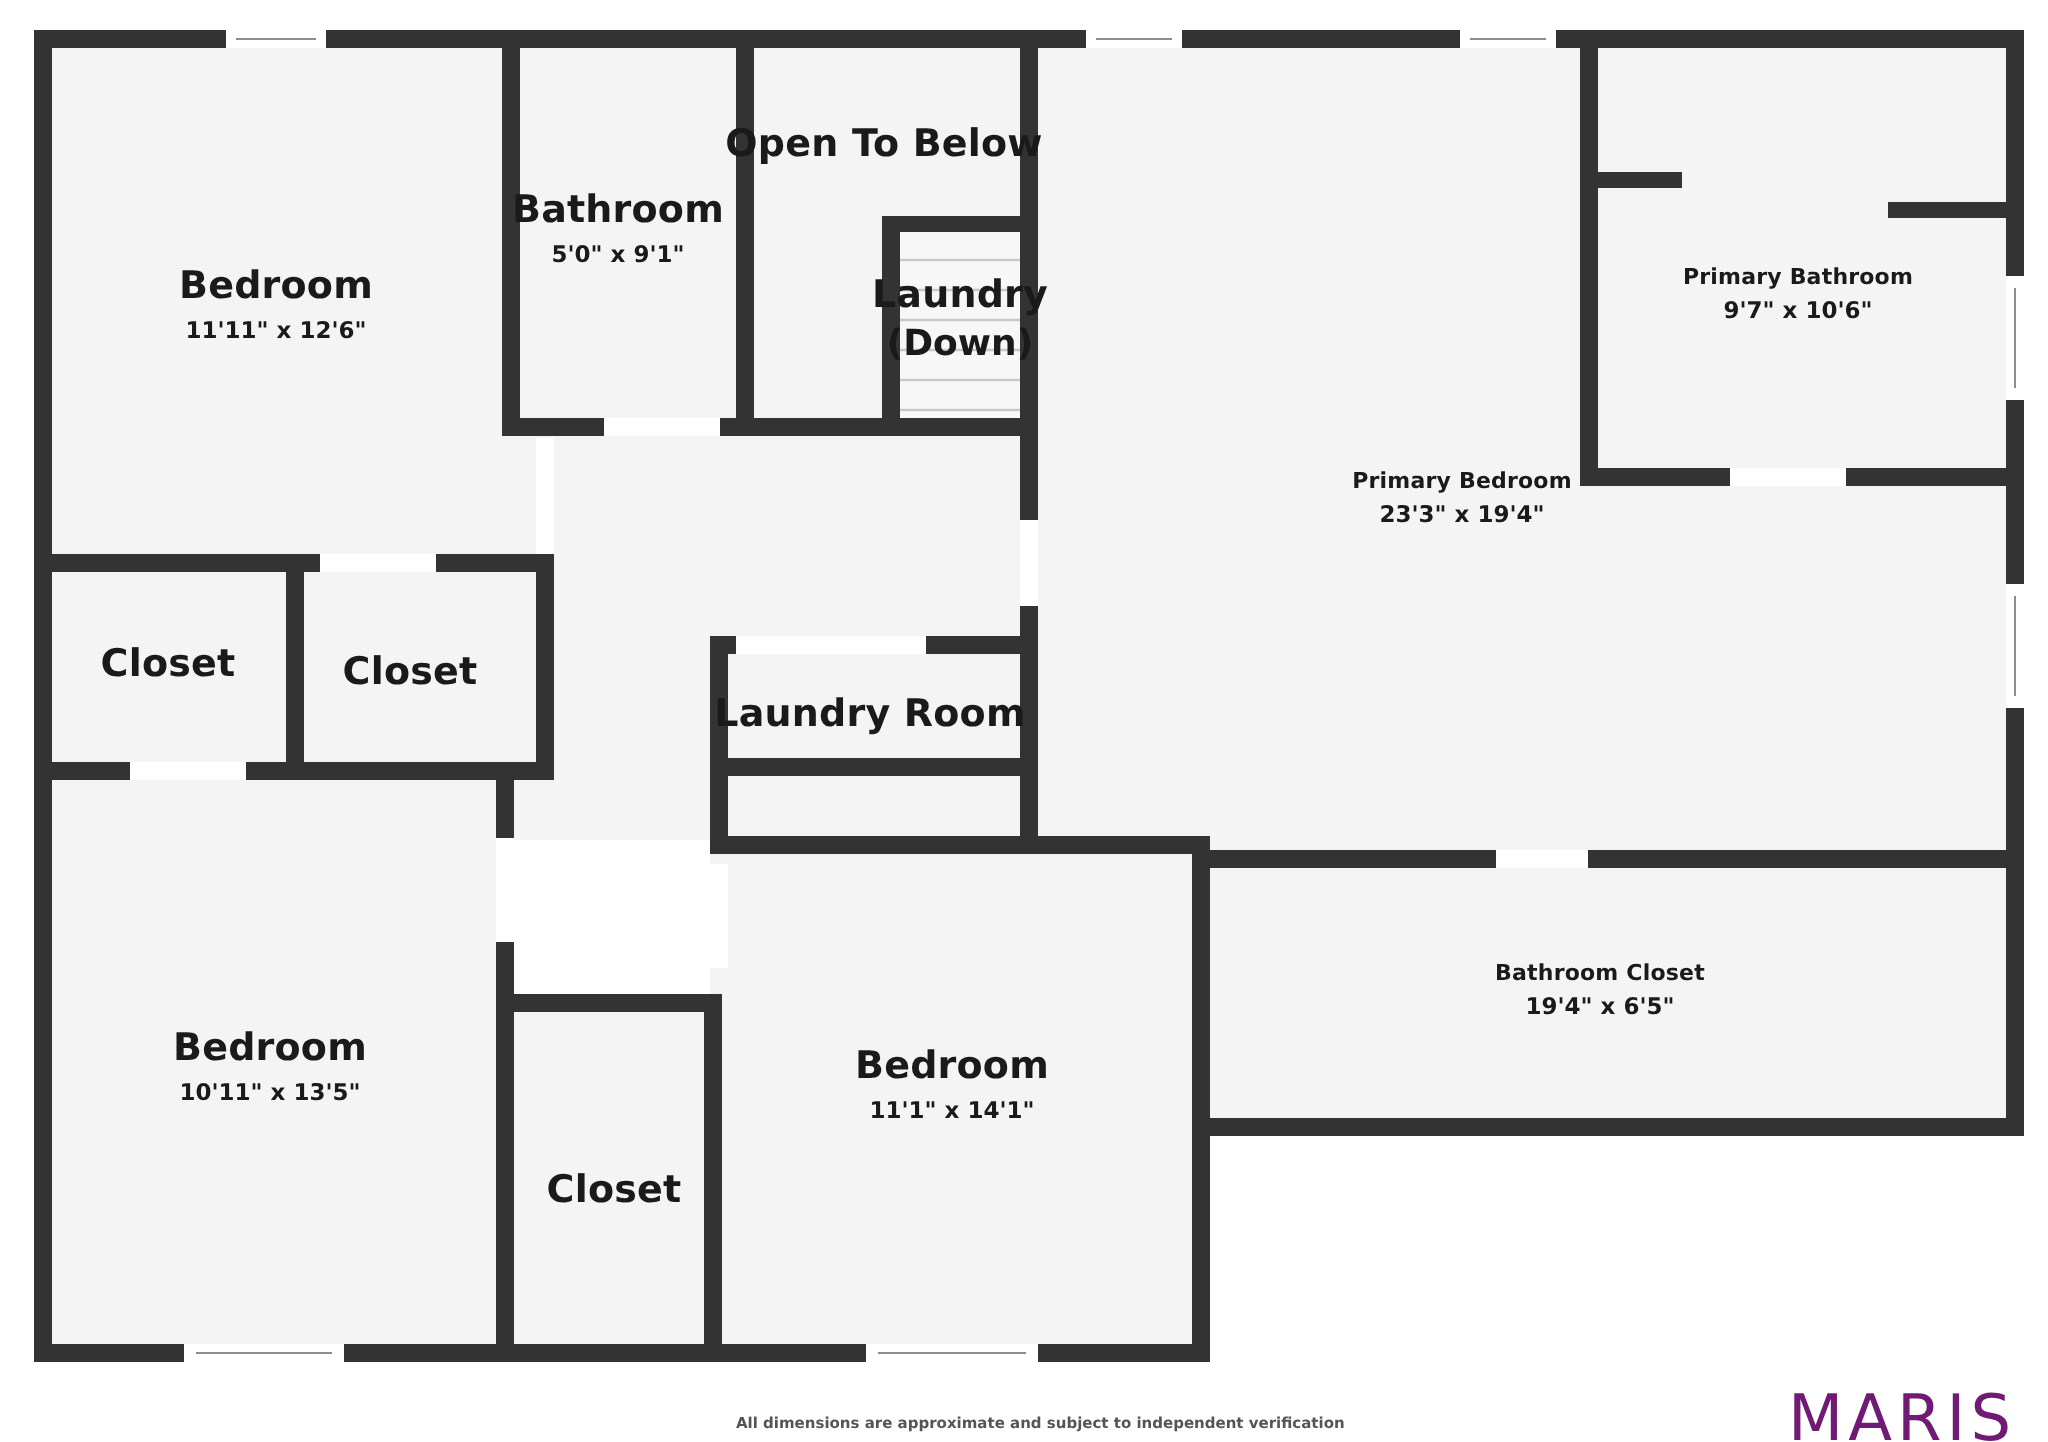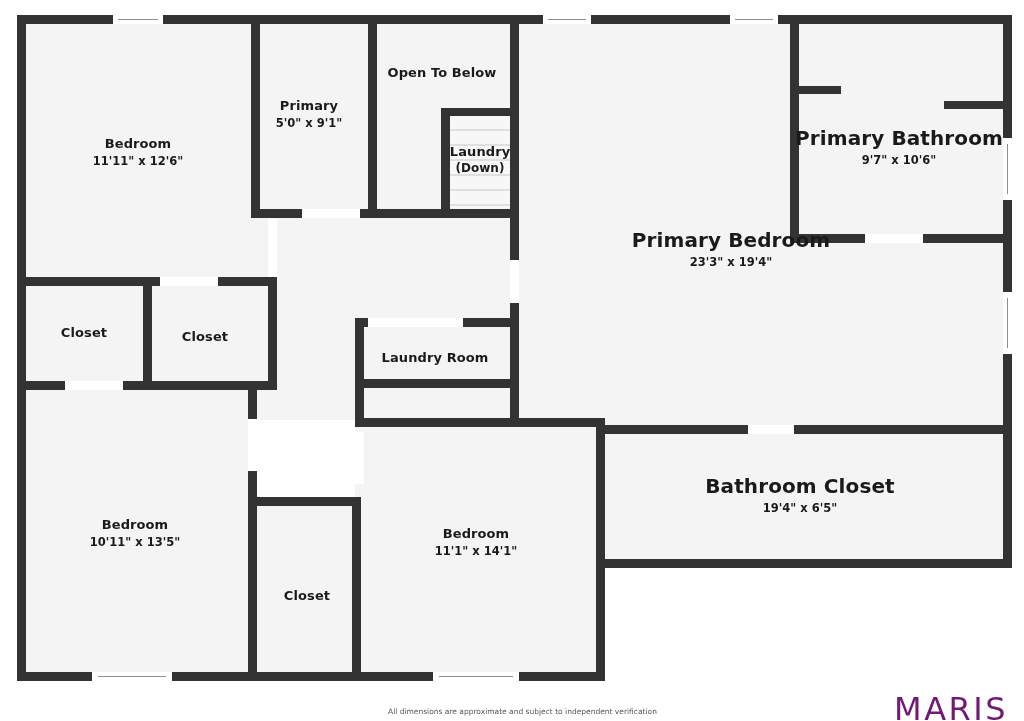--- a/index.html
+++ b/index.html
@@ -26,40 +26,41 @@
     text-align: center;
     color: #1a1a1a;
     font-weight: bold;
     line-height: 1.25;
     white-space: nowrap;
     transform: translate(-50%, -50%);
     pointer-events: none;
   }
   .room-label .rl-name {
     display: block;
-    font-size: 13px;
+    font-size: 19px;
     font-weight: bold;
     letter-spacing: 0.1px;
   }
   .room-label .rl-dim {
     display: block;
     font-size: 11.5px;
     font-weight: bold;
     margin-top: 2px;
   }
-  .room-label.big .rl-name { font-size: 20px; }
+  .room-label.big .rl-name { font-size: 11px; }
 
   #footer-note {
     position: absolute;
-    left: 388px;
+    left: 368px;
     top: 707px;
     font-size: 7.5px;
     color: #555555;
     font-family: "DejaVu Sans", "Liberation Sans", sans-serif;
     white-space: nowrap;
+    font-weight: bold;
   }
   #watermark {
     position: absolute;
     right: 16px;
     top: 690px;
     font-size: 32px;
     letter-spacing: 2.5px;
     color: #701a75;
     font-family: "DejaVu Sans", "Liberation Sans", sans-serif;
     font-weight: 400;
@@ -236,29 +237,29 @@
   </g>
 
 </svg>
 
 <div id="labels">
     <div class="room-label" style="left: 138px; top: 152px;">
       <span class="rl-name">Bedroom</span>
       <span class="rl-dim">11'11" x 12'6"</span>
     </div>
     <div class="room-label" style="left: 309px; top: 114px;">
-      <span class="rl-name">Primary</span>
+      <span class="rl-name">Bathroom</span>
       <span class="rl-dim">5'0" x 9'1"</span>
     </div>
     <div class="room-label" style="left: 442px; top: 73px;">
       <span class="rl-name">Open To Below</span>
     </div>
     <div class="room-label" style="left: 480px; top: 160px;">
       <span class="rl-name">Laundry</span>
-      <span class="rl-dim" style="font-size: 12px; margin-top: 1px;">(Down)</span>
+      <span class="rl-dim" style="font-size: 18px; margin-top: 1px;">(Down)</span>
     </div>
     <div class="room-label big" style="left: 731px; top: 249px;">
       <span class="rl-name">Primary Bedroom</span>
       <span class="rl-dim">23'3" x 19'4"</span>
     </div>
     <div class="room-label big" style="left: 899px; top: 147px;">
       <span class="rl-name">Primary Bathroom</span>
       <span class="rl-dim">9'7" x 10'6"</span>
     </div>
     <div class="room-label" style="left: 84px; top: 333px;">

